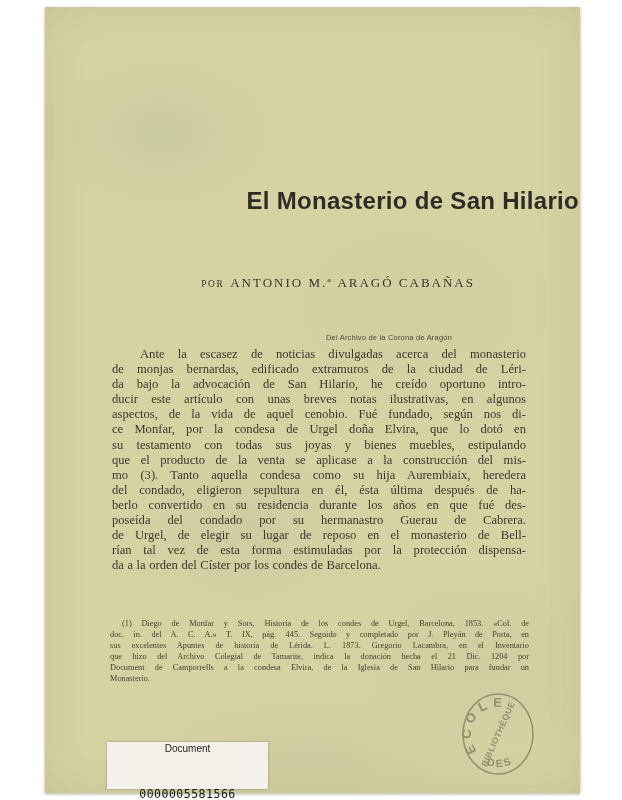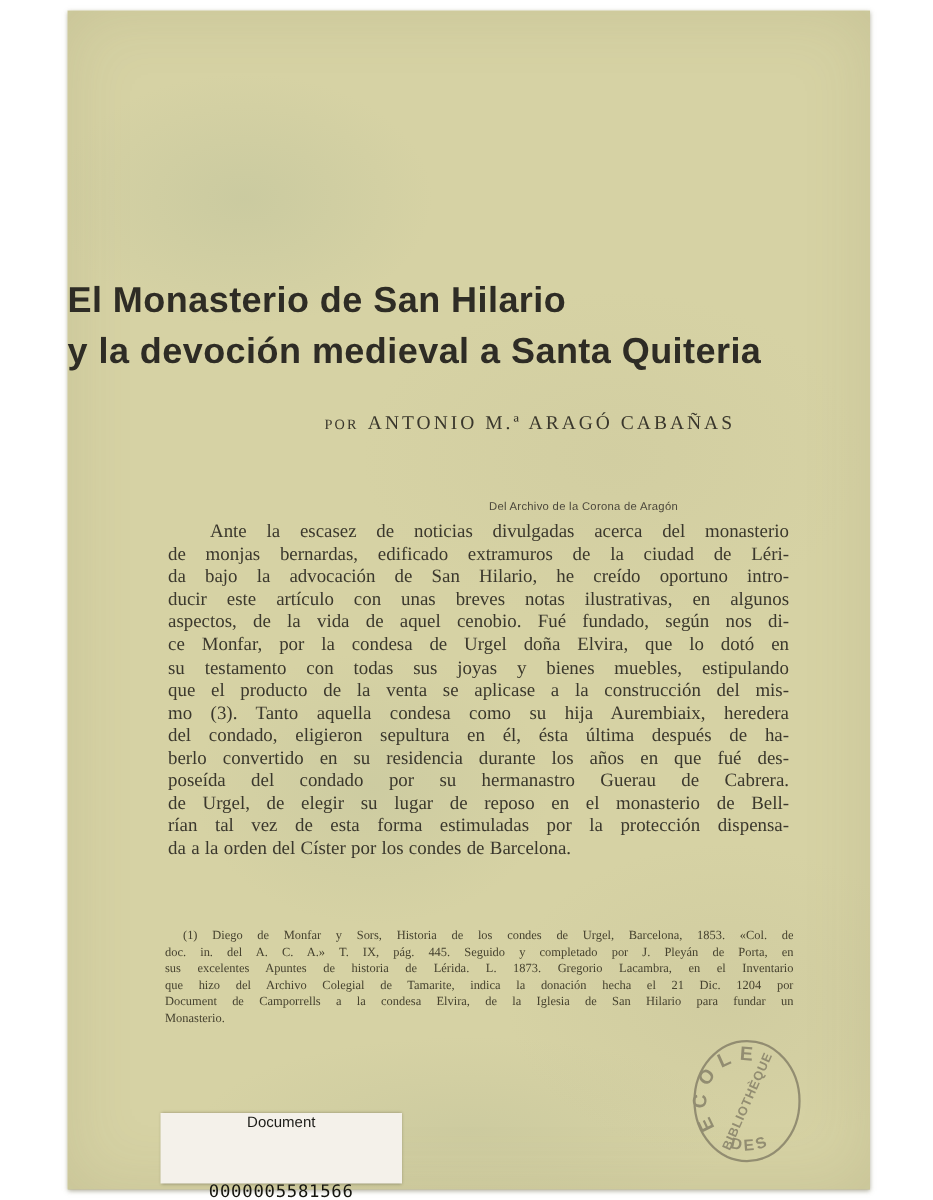--- a/index.html
+++ b/index.html
@@ -15,29 +15,29 @@
     background-color:#d6d2a4;
     background-image:
       radial-gradient(ellipse 180px 120px at 22% 16%, rgba(173,183,150,.28), transparent 70%),
       radial-gradient(ellipse 240px 160px at 68% 38%, rgba(196,192,152,.22), transparent 70%),
       radial-gradient(ellipse 170px 130px at 38% 66%, rgba(168,178,148,.20), transparent 70%),
       radial-gradient(ellipse 210px 150px at 82% 84%, rgba(188,184,146,.22), transparent 70%),
       radial-gradient(ellipse 260px 90px at 50% 95%, rgba(165,172,140,.18), transparent 70%);
     box-shadow: 0 1px 3px rgba(110,105,75,.55), inset 0 0 45px rgba(125,118,80,.16);
   }
   .title-line {
-    position:absolute; left:0; right:13px; text-align:left;
+    position:absolute; left:0; right:1px; text-align:right;
     font-family:"Liberation Sans", sans-serif;
     font-weight:700; font-size:24px; line-height:30px;
     color:#2e2c25; letter-spacing:.3px;
   }
   .t1 { top:179px; }
   .t2 { top:213px; }
   .byline {
-    position:absolute; top:266px; left:75px; width:370px;
+    position:absolute; top:266px; left:60px; width:370px;
     text-align:right; color:#3a372c; white-space:nowrap;
   }
   .byline-por { font-size:9.5px; letter-spacing:1.5px; margin-right:6px; }
   .byline-name { font-size:13px; letter-spacing:2px; }
   .affiliation {
     position:absolute; top:282px; left:245px; width:198px;
     text-align:center; font-family:"Liberation Sans", sans-serif;
     font-size:7.5px; color:#4a463a; letter-spacing:.2px;margin-top:44px;
   }
   .body-col {
@@ -79,21 +79,20 @@
     letter-spacing:.5px; color:#15150f;
   }
 </style>
 </head>
 <body>
 
 <div class="viewport">
   <div class="paper">
 
     <div class="title-line t1">El Monasterio de San Hilario</div>
-    <div class="title-line t2">y la devoción medieval a Santa Quiteria</div>
 
     <div class="byline">
       <span class="byline-por">POR</span><span class="byline-name">ANTONIO M.ª ARAGÓ CABAÑAS</span>
     </div>
     <div class="affiliation">Del Archivo de la Corona de Aragón</div>
 
     <div class="body-col justified-lines">
         <div>Ante la escasez de noticias divulgadas acerca del monasterio</div>
         <div>de monjas bernardas, edificado extramuros de la ciudad de Léri-</div>
         <div>da bajo la advocación de San Hilario, he creído oportuno intro-</div>

